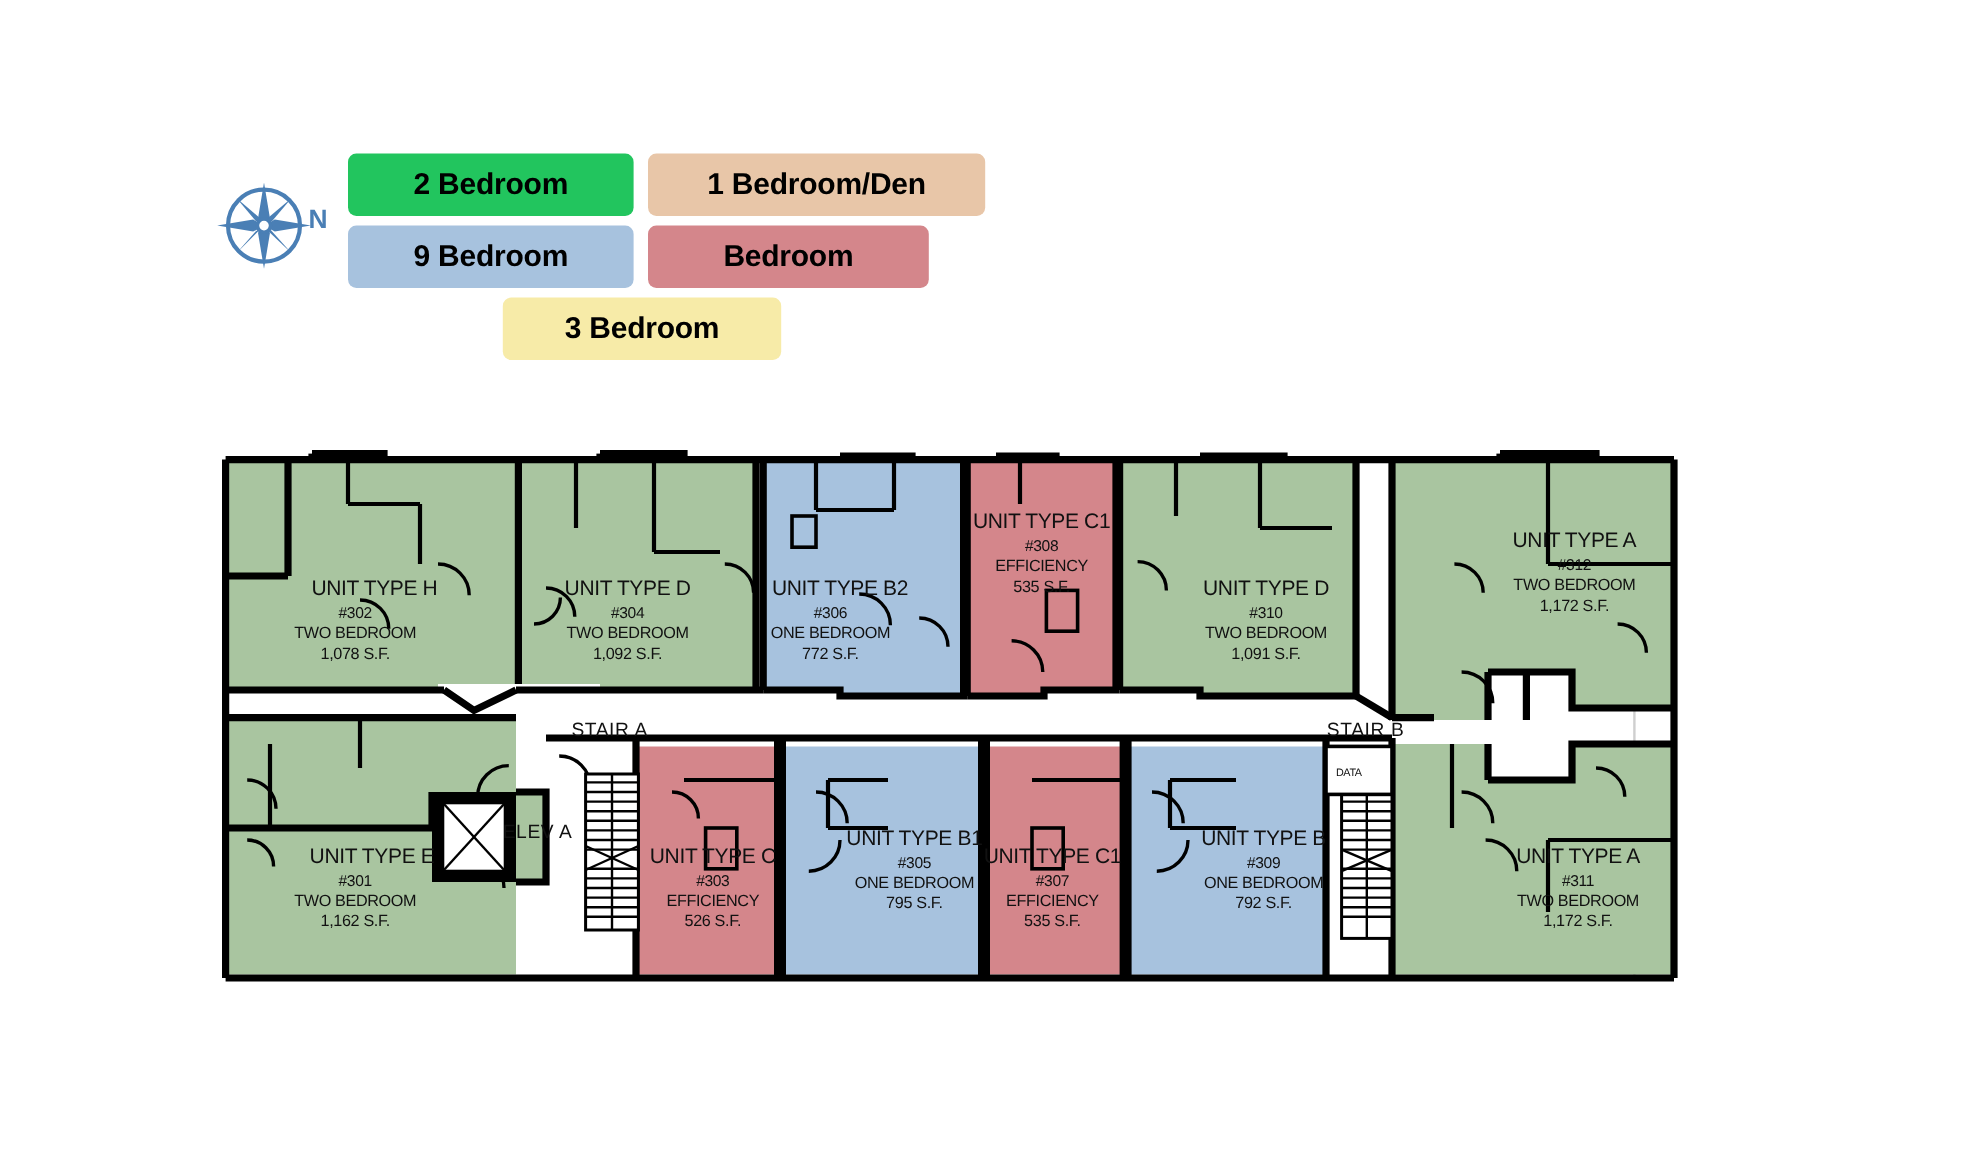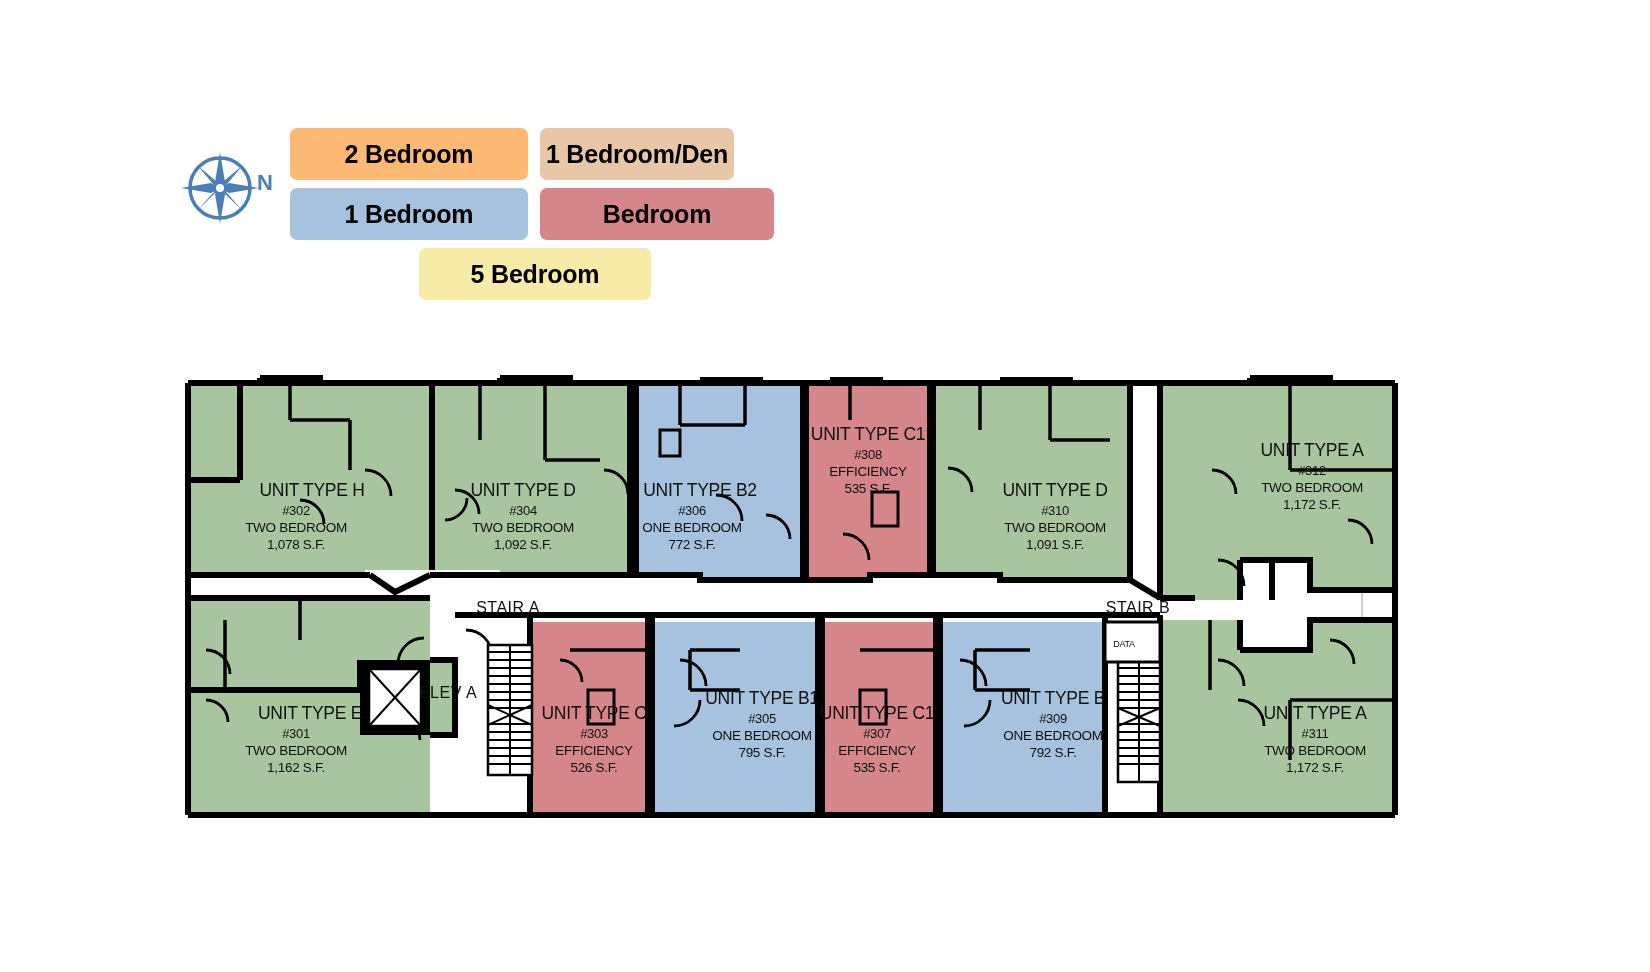--- a/index.html
+++ b/index.html
@@ -45,21 +45,21 @@
     display: flex;
     align-items: center;
     justify-content: center;
     font-size: 25px;
     font-weight: bold;
     color: #000;
     font-family: "Liberation Sans", sans-serif;
     letter-spacing: -0.2px;
   }
   #chip-0 { left: 115px;  top: 2px;   width: 238px; height: 52px; }
-  #chip-1 { left: 365px;  top: 2px;   width: 194px; height: 52px; }
+  #chip-1 { left: 365px;  top: 2px;   width: 281px; height: 52px; }
   #chip-2 { left: 115px;  top: 62px;  width: 238px; height: 52px; }
   #chip-3 { left: 365px;  top: 62px;  width: 234px; height: 52px; }
   #chip-4 { left: 244px;  top: 122px; width: 232px; height: 52px; }
 
   
   #plan-wrap {
     position: absolute;
     left: 0;
     top: 0;
     width: 1650px;
@@ -95,34 +95,34 @@
 
     <polygon points="22,17 42,34 45,40 38,36" fill="#4a7fb5"></polygon>
     <polygon points="68,17 52,36 45,40 49,33" fill="#4a7fb5"></polygon>
     <polygon points="22,63 40,45 45,40 38,45" fill="#4a7fb5"></polygon>
     <polygon points="68,63 50,46 45,40 51,44" fill="#4a7fb5"></polygon>
     <circle cx="45" cy="40" r="5.5" fill="#ffffff" stroke="#4a7fb5" stroke-width="3"></circle>
   </svg>
 
   <div id="compass-label">N</div>
 
-  <div class="legend-chip" id="chip-0" style="background: #fdba74;">
+  <div class="legend-chip" id="chip-0" style="background: #22c55e;">
     <span>2 Bedroom</span>
   </div>
   <div class="legend-chip" id="chip-1" style="background: rgb(232, 198, 168);">
     <span>1 Bedroom/Den</span>
   </div>
   <div class="legend-chip" id="chip-2" style="background: rgb(167, 194, 222);">
-    <span>1 Bedroom</span>
+    <span>9 Bedroom</span>
   </div>
   <div class="legend-chip" id="chip-3" style="background: rgb(212, 134, 139);">
     <span>Bedroom</span>
   </div>
   <div class="legend-chip" id="chip-4" style="background: rgb(247, 235, 168);">
-    <span>5 Bedroom</span>
+    <span>3 Bedroom</span>
   </div>
 </div>
 
 <div id="plan-wrap">
 <svg id="plan-svg" width="1650" height="972" viewBox="0 0 1650 972">
 
   <rect x="190" y="382" width="1172" height="434" fill="none" stroke="#cfcfcf" stroke-width="2"></rect>
 
   <g id="unit-fills">
 

